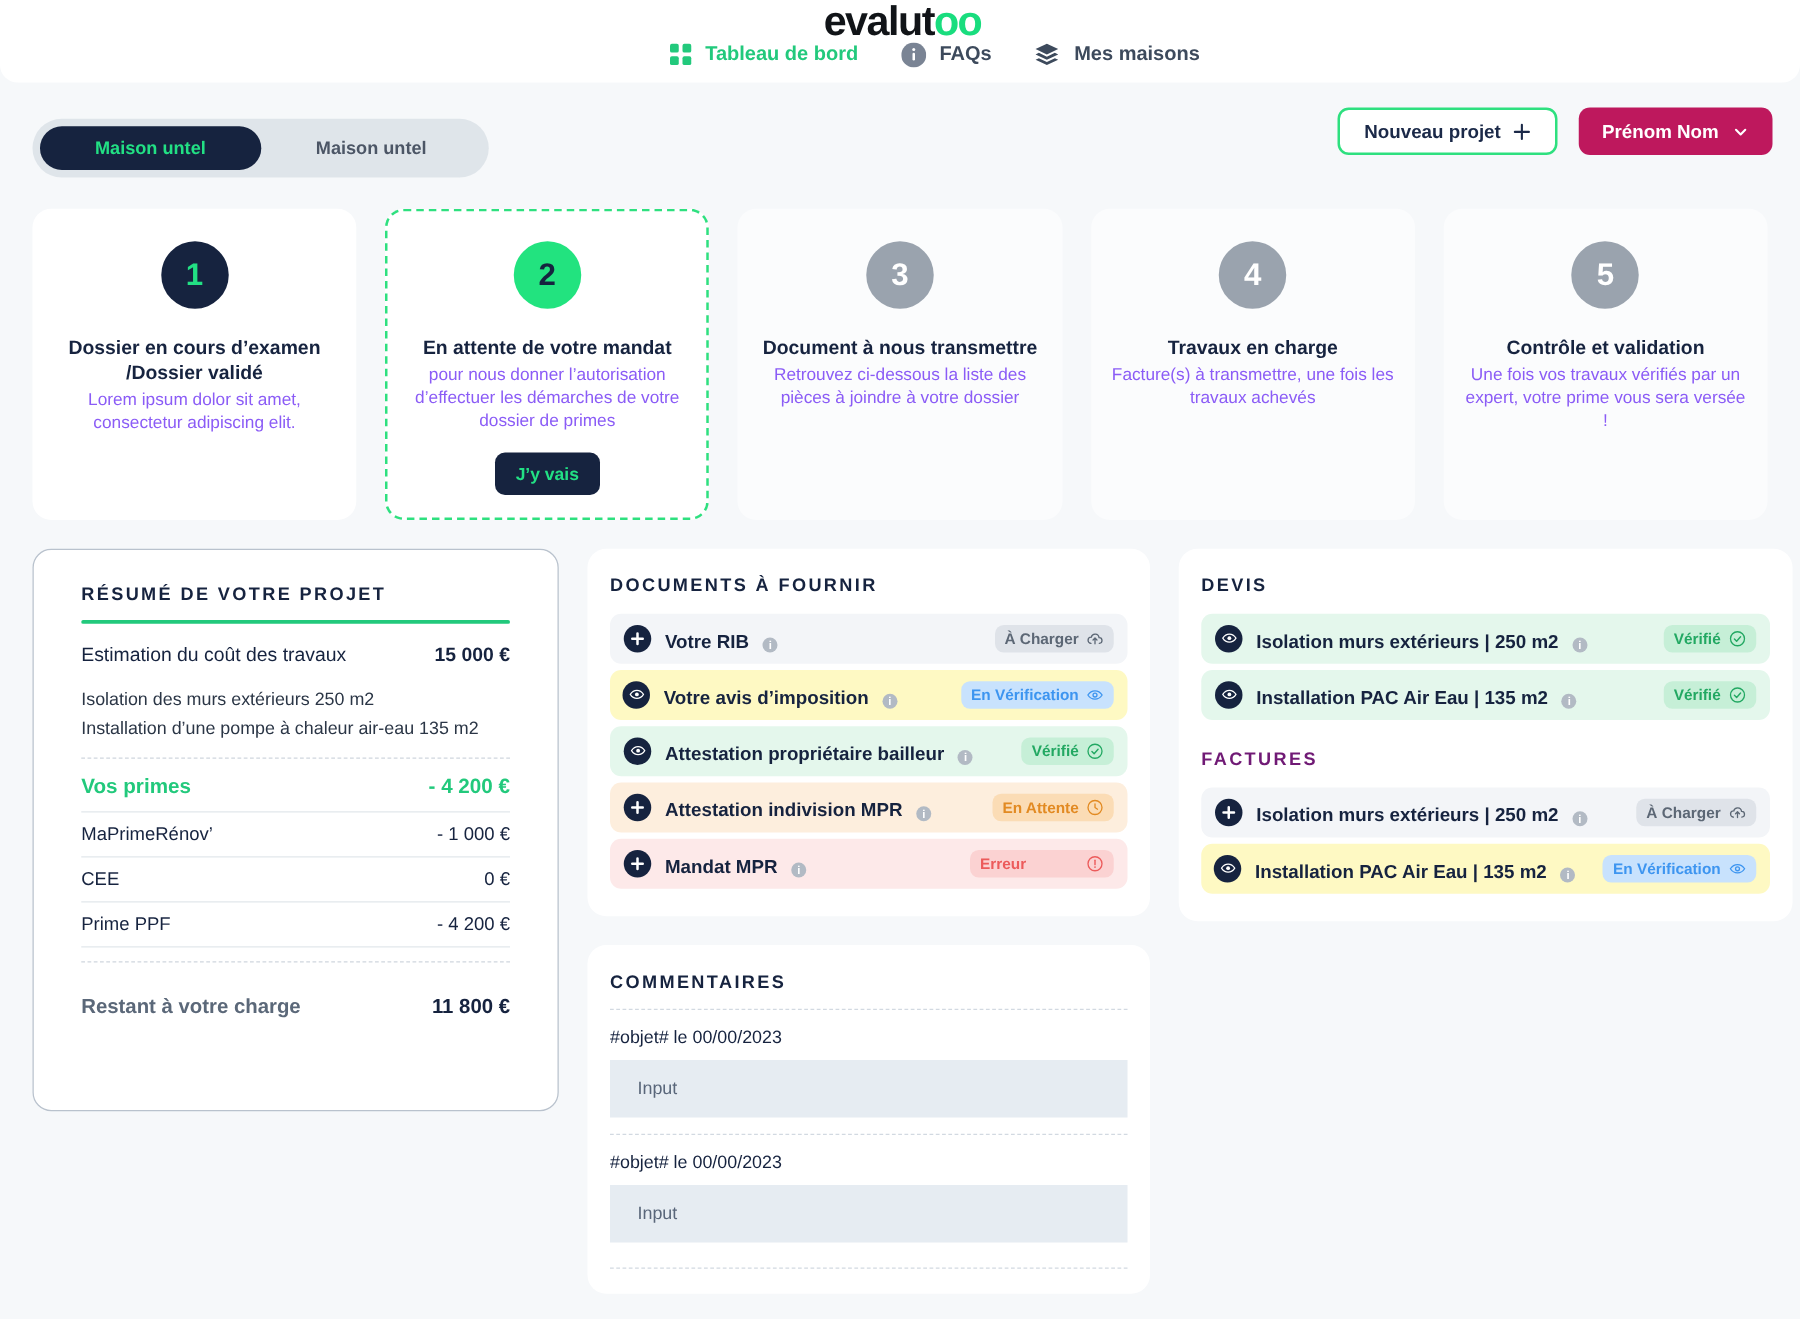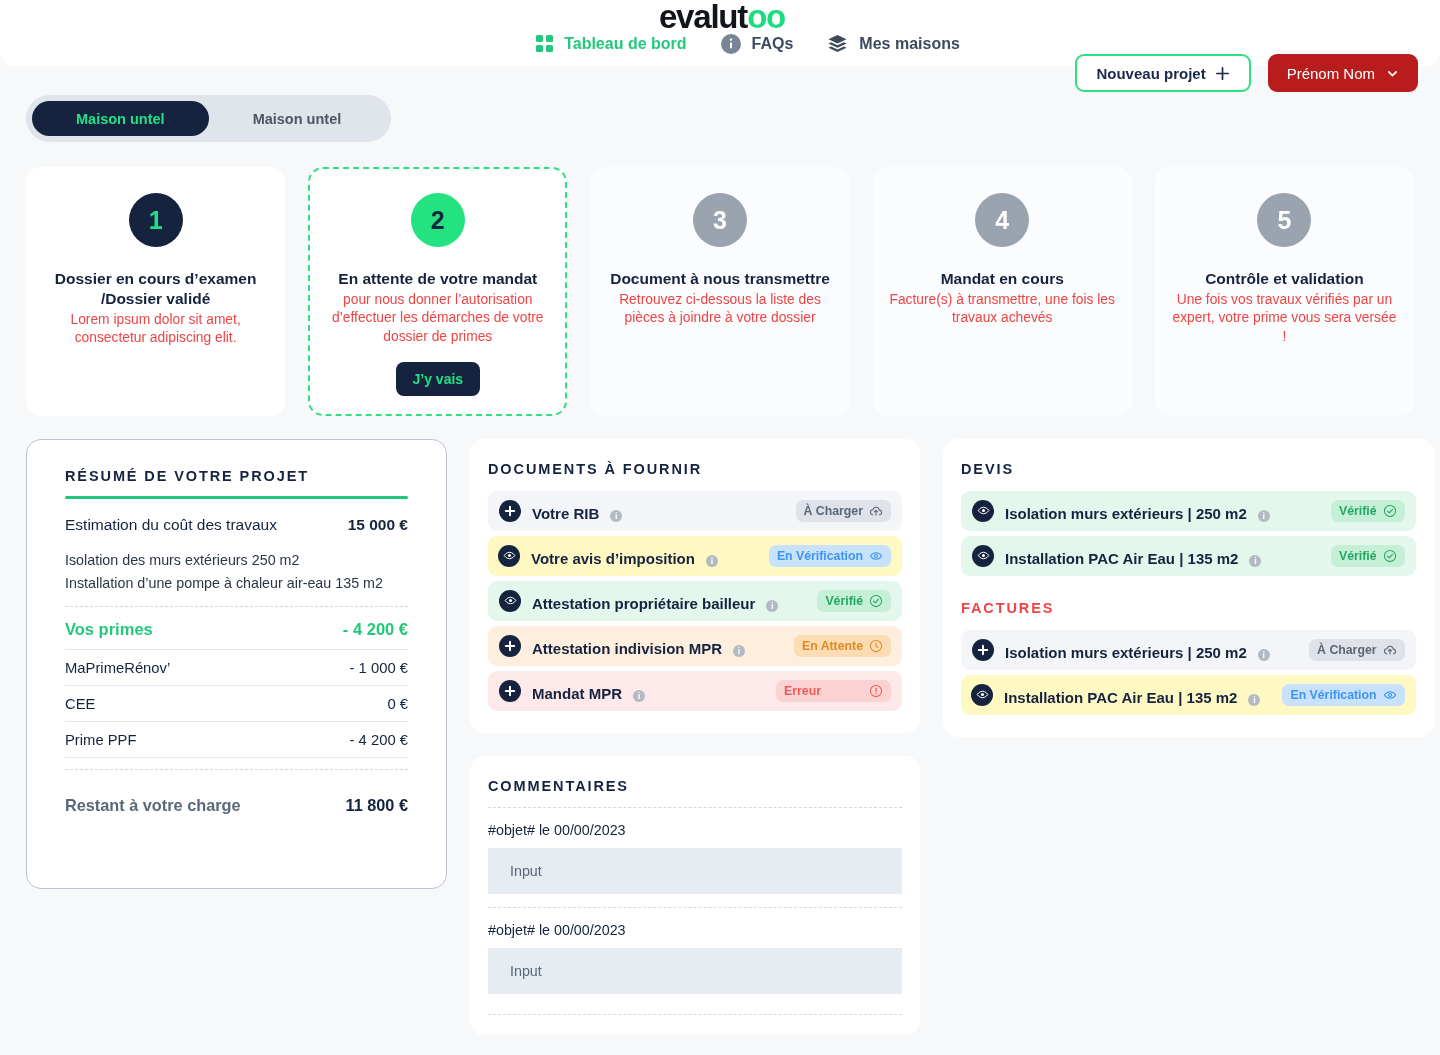--- a/index.html
+++ b/index.html
@@ -34,34 +34,34 @@
   .logo .oo { color: #19dd7e; }
 
   .nav { display: flex; align-items: center; gap: 34px; margin-left: 52px; }
   .nav-item { display: flex; align-items: center; gap: 11px; cursor: pointer; }
   .nav-label { font-size: 16px; font-weight: bold; color: #3d4a5c; white-space: nowrap; }
   .nav-item.active .nav-label { color: #22c97c; }
 
   .grid-icon { width: 17px; height: 17px; display: grid; grid-template-columns: 7px 7px; grid-template-rows: 7px 7px; gap: 3px; }
   .grid-icon i { background: #22c97c; border-radius: 1.5px; display: block; }
 
-  .header-right { margin-left: auto; display: flex; align-items: center; gap: 17px; }
+  .header-right { margin-left: auto; display: flex; align-items: center; gap: 17px; margin-top: 32px; }
   .btn-new {
     height: 38px; padding: 0 19px;
     border: 2px solid #2ee07f; border-radius: 9px;
     background: #fff; color: #1b2948;
     font-size: 15px; font-weight: bold;
     display: flex; align-items: center; gap: 9px;
     cursor: pointer; white-space: nowrap;
   }
   .btn-user {
     height: 38px; padding: 0 19px;
-    background: #b91c1c; color: #ffffff;
+    background: #be185d; color: #ffffff;
     border-radius: 9px; border: none;
-    font-size: 15px; font-weight: normal;
+    font-size: 15px; font-weight: bold;
     display: flex; align-items: center; gap: 11px;
     cursor: pointer; white-space: nowrap;
   }
 
   
   .tabs-wrap { margin: 29px 0 0 26px; }
   .tabs {
     display: inline-flex; align-items: center;
     background: #dfe5ea; border-radius: 26px; padding: 6px;
     height: 47px;
@@ -96,21 +96,21 @@
   .badge-num {
     width: 54px; height: 54px; border-radius: 50%;
     display: flex; align-items: center; justify-content: center;
     font-size: 25px; font-weight: bold;
     margin-bottom: 22px;
   }
   .badge-num.navy { background: #16233f; color: #22e084; }
   .badge-num.green { background: #22e37f; color: #16233f; }
   .badge-num.grey  { background: #9aa3ae; color: #ffffff; }
   .step-title { font-size: 15.5px; font-weight: bold; line-height: 1.28; color: #16233f; }
-  .step-desc { font-size: 13.8px; line-height: 1.33; color: #ef4444; margin-top: 2px; }
+  .step-desc { font-size: 13.8px; line-height: 1.33; color: #8b5cf6; margin-top: 2px; }
   .btn-jyvais {
     margin-top: 16px; background: #16233f; color: #22e084;
     border: none; border-radius: 8px; padding: 9px 17px;
     font-size: 14px; font-weight: bold; cursor: pointer;
   }
 
   
   .main {
     display: flex; gap: 23px;
     margin: 23px 26px 0 26px;
@@ -171,21 +171,21 @@
     display: flex; align-items: center; gap: 6px;
     border-radius: 7px; padding: 4px 8px;
     font-size: 12.3px; font-weight: bold; white-space: nowrap; flex: none;
   }
   .chip.c-upload { background: #dfe3e9; color: #5c6775; }
   .chip.c-verify { background: #c8e2fd; color: #3d95f0; }
   .chip.c-ok     { background: #c6efd7; color: #22a862; }
   .chip.c-wait   { background: #fbdcb5; color: #e28a22; }
   .chip.c-error  { background: #fbd2d2; color: #ec5b5b; gap: 48px; }
 
-  .sub-title { font-size: 14.5px; font-weight: bold; letter-spacing: 1.9px; color: #ef4444; margin-top: 24px; }
+  .sub-title { font-size: 14.5px; font-weight: bold; letter-spacing: 1.9px; color: #701a75; margin-top: 24px; }
 
   
   .comments { margin: 23px 0 0 0; padding: 22px 18px 20px; }
   .cmt-div { border-top: 1px dashed #d2d9e1; margin: 13px 0 0; }
   .cmt-meta { font-size: 14.3px; color: #16233f; padding: 14px 0 10px; }
   .cmt-input {
     background: #e6ecf2; border: none; border-radius: 0;
     height: 46px; width: 100%; padding: 0 22px;
     font-family: "Liberation Sans", sans-serif;
     font-size: 14.3px; color: #59667a;
@@ -275,21 +275,21 @@
   </div>
 
   <div class="step muted">
     <div class="badge-num grey">3</div>
     <div class="step-title">Document à nous transmettre</div>
     <div class="step-desc">Retrouvez ci-dessous la liste des pièces à joindre à votre dossier</div>
   </div>
 
   <div class="step muted">
     <div class="badge-num grey">4</div>
-    <div class="step-title">Mandat en cours</div>
+    <div class="step-title">Travaux en charge</div>
     <div class="step-desc">Facture(s) à transmettre, une fois les travaux achevés</div>
   </div>
 
   <div class="step muted">
     <div class="badge-num grey">5</div>
     <div class="step-title">Contrôle et validation</div>
     <div class="step-desc">Une fois vos travaux vérifiés par un expert, votre prime vous sera versée !</div>
   </div>
 
 </div>

